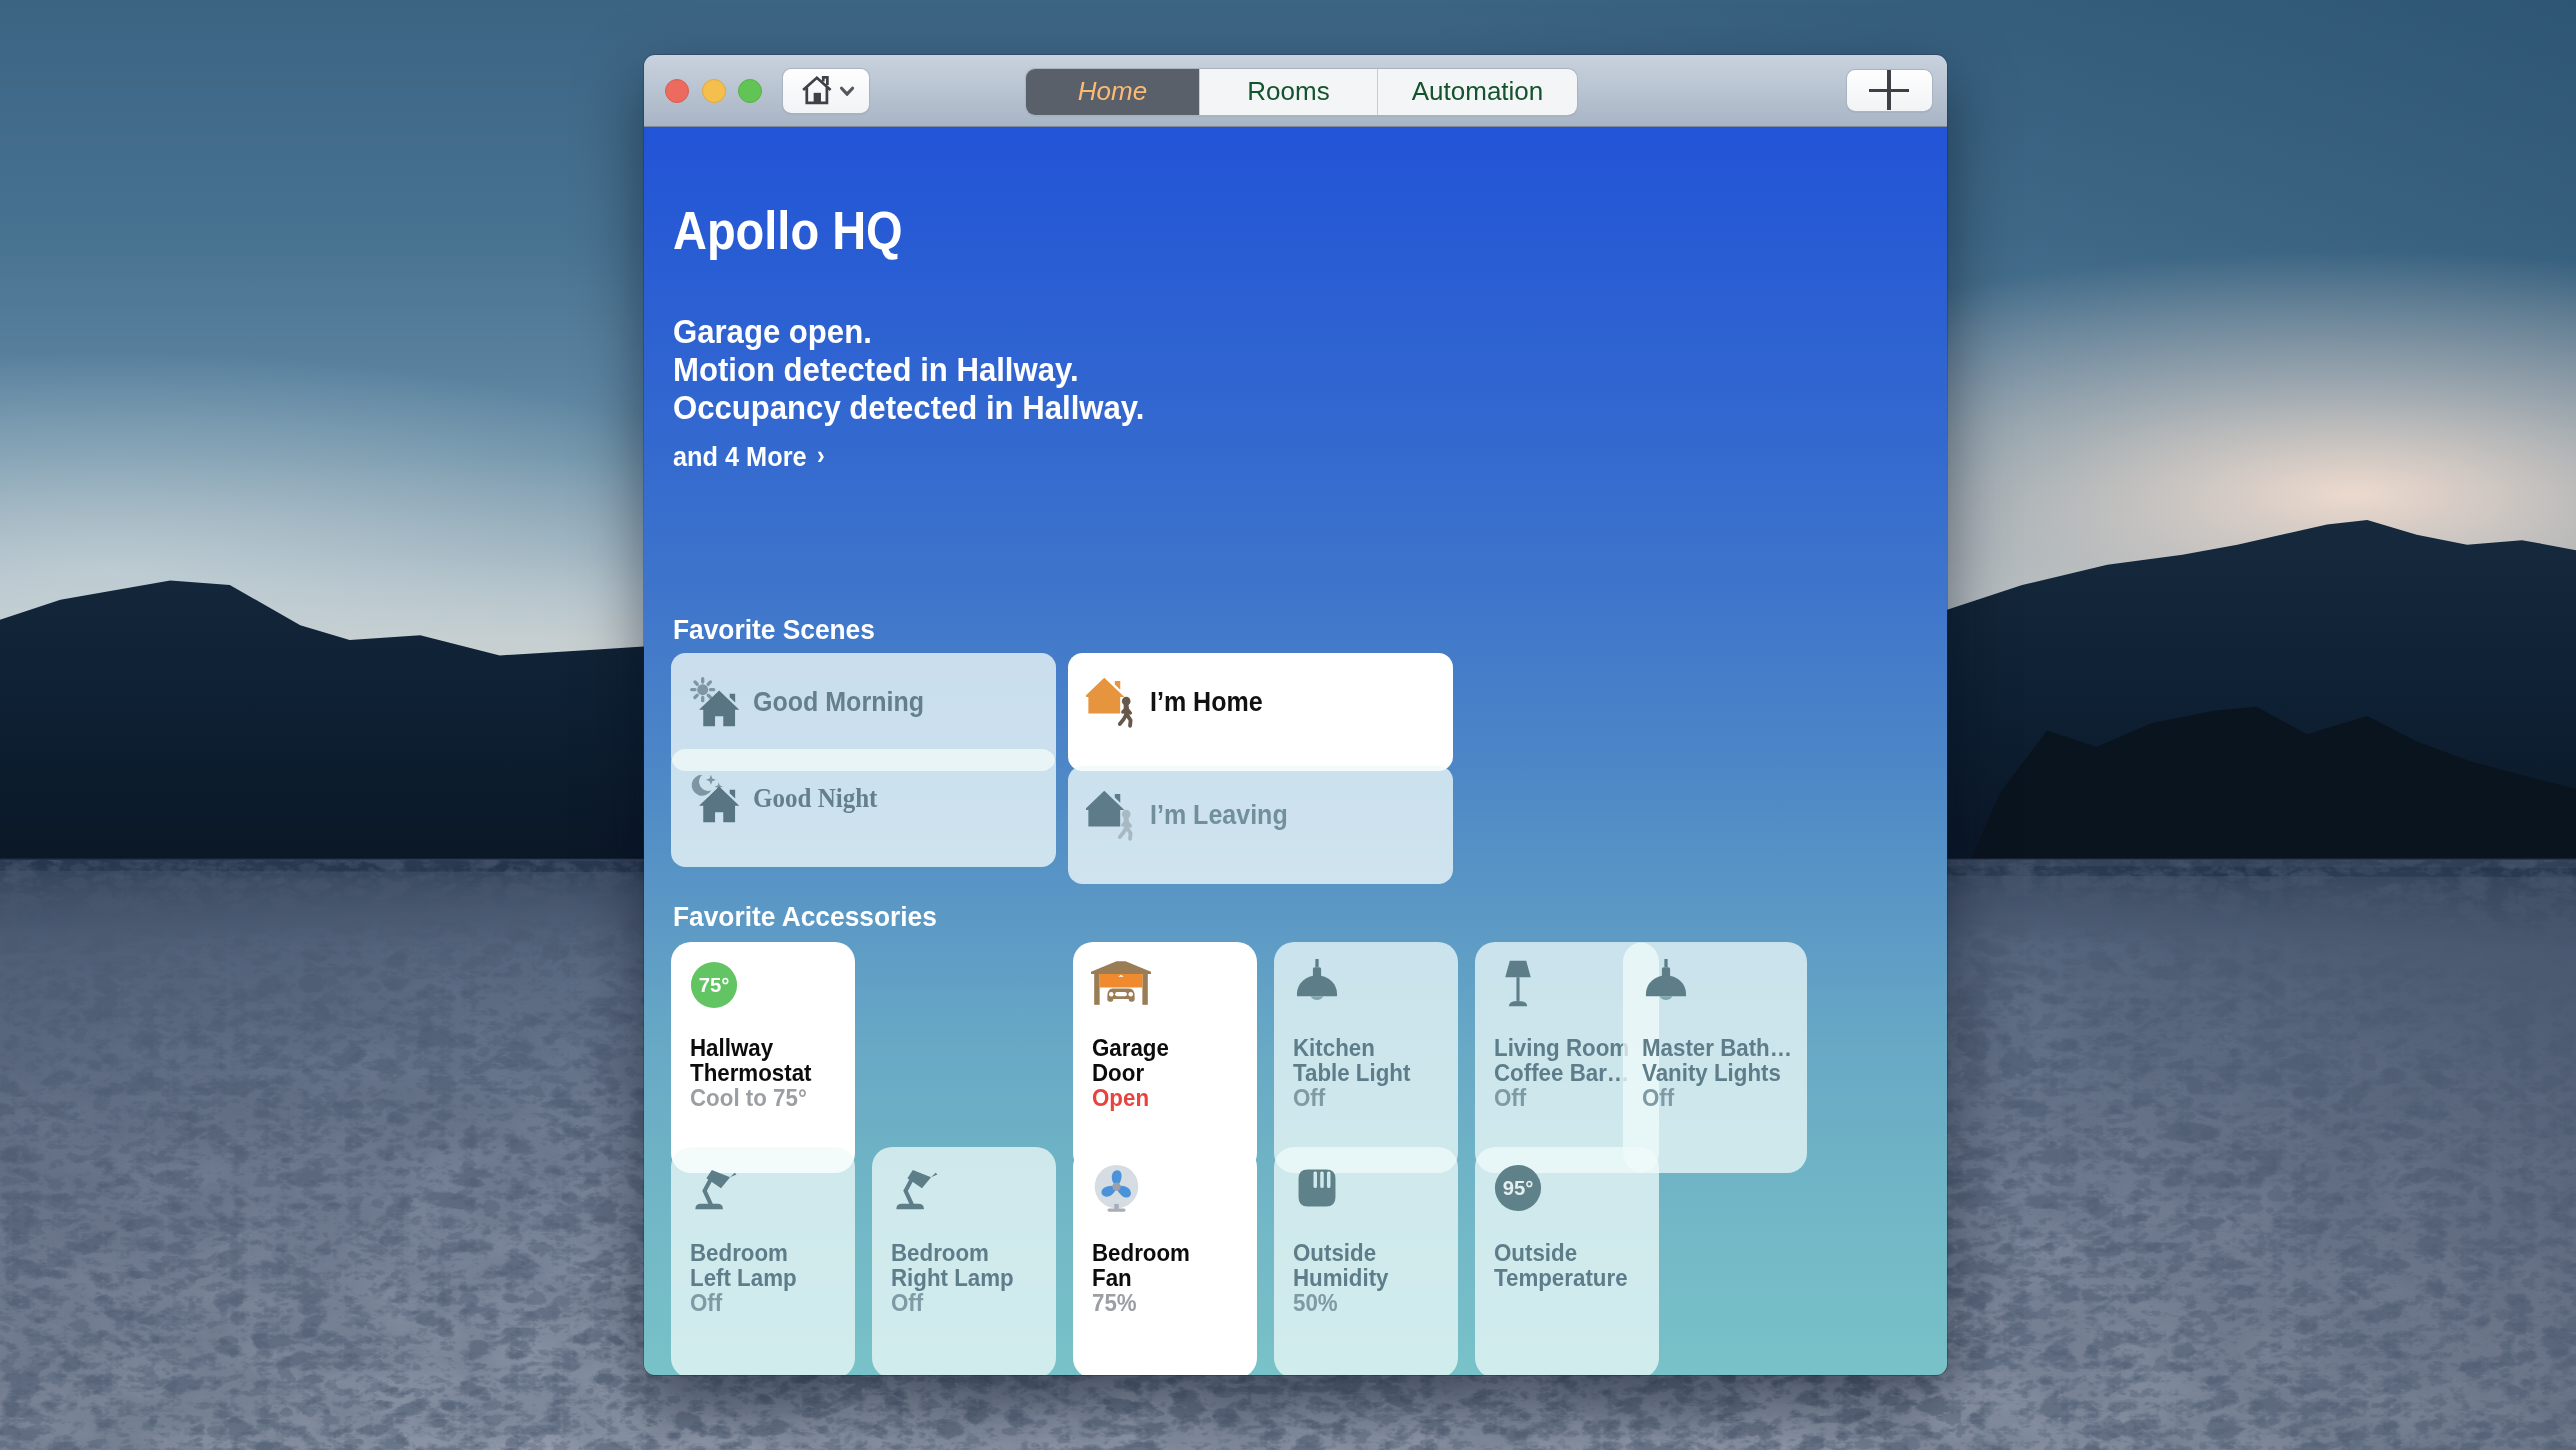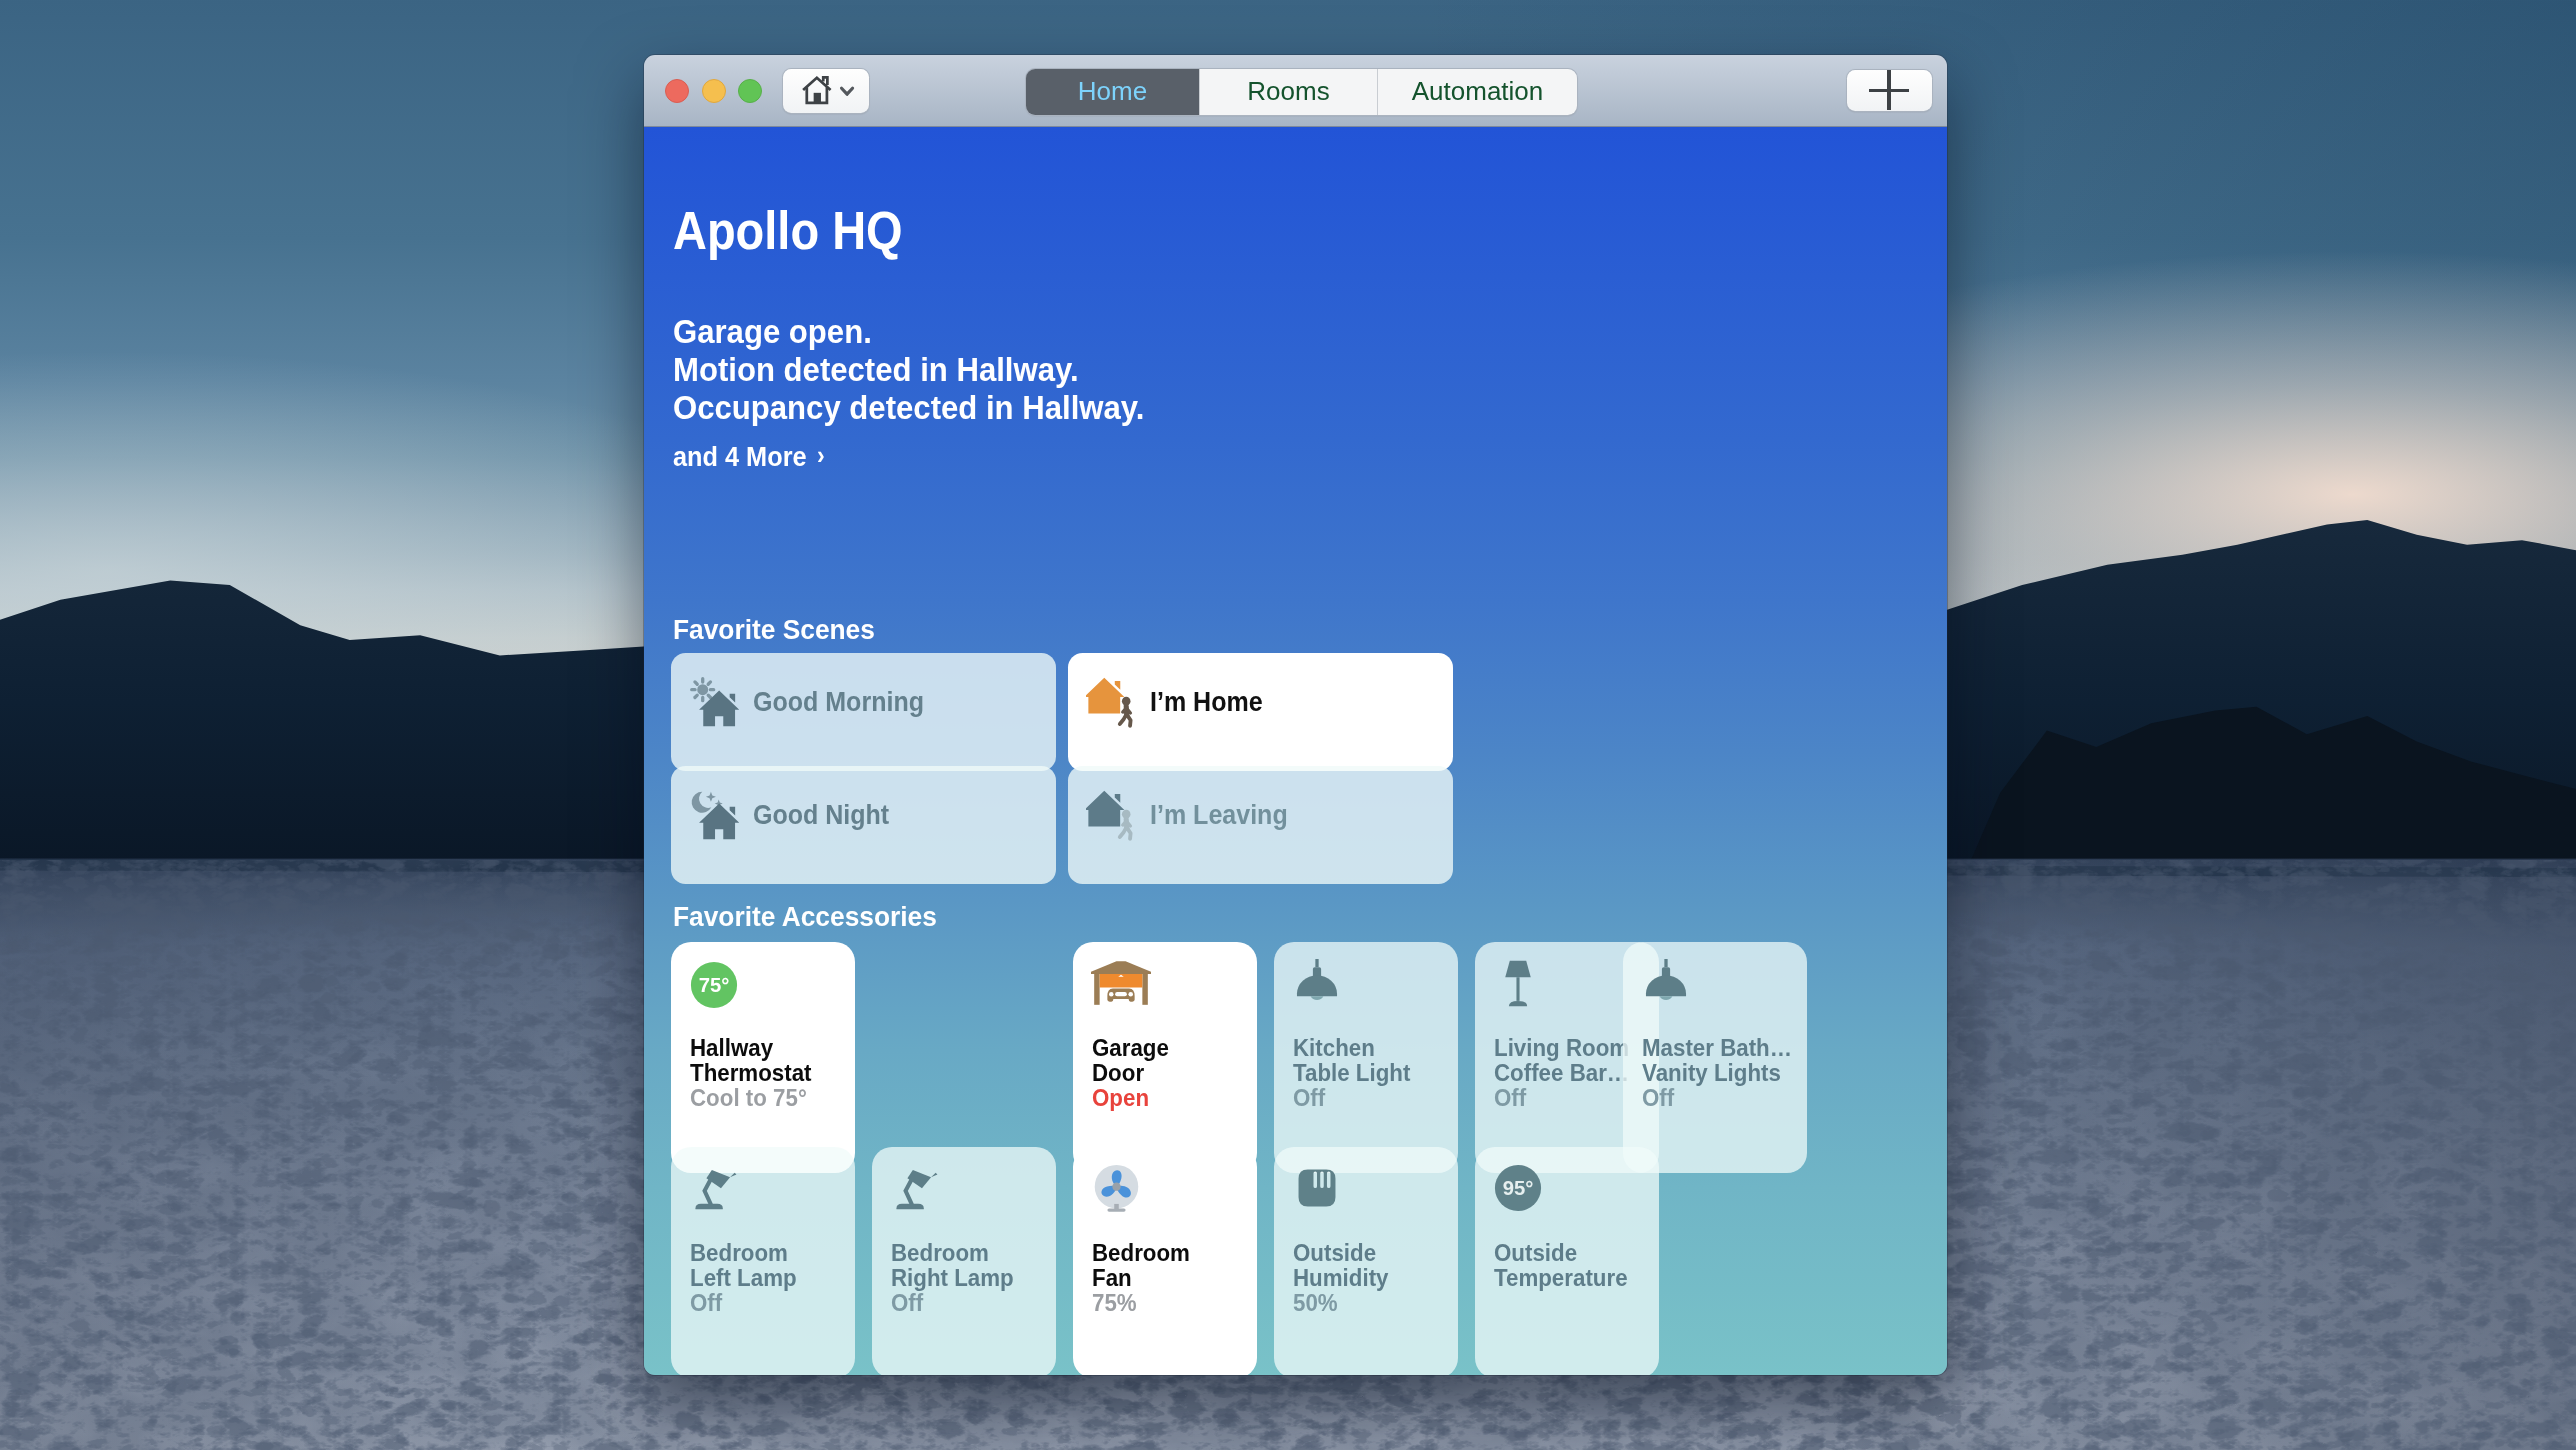--- a/index.html
+++ b/index.html
@@ -7,21 +7,21 @@
 #bg{position:absolute;left:0;top:0;}
 .win{position:absolute;left:644px;top:55px;width:1303px;height:1320px;border-radius:11px;overflow:hidden;box-shadow:0 27.5px 64px rgba(0,10,25,.5),0 0 0 0.9px rgba(40,50,70,.35);}
 .tbar{position:absolute;left:0;top:0;right:0;height:71px;background:linear-gradient(#c9d2de,#a8b5c5);border-bottom:0.9px solid #7e8a9b;}
 .tl{position:absolute;top:24px;width:22px;height:22px;border-radius:50%;}
 .tl.r{left:21px;background:#ed6a5e;border:0.9px solid #d95d52;}
 .tl.y{left:58px;background:#f5bf4e;border:0.9px solid #e0a73e;}
 .tl.g{left:94px;background:#61c455;border:0.9px solid #58b04a;}
 .homebtn{position:absolute;left:139px;top:13.7px;width:86px;height:44px;border-radius:8.2px;background:linear-gradient(#fefefe,#f1f3f5);box-shadow:0 0 0 0.9px #aab3bf,0 0.9px 1.8px rgba(0,0,0,.18);}
 .seg{position:absolute;left:382px;top:13.7px;height:46px;border-radius:9.2px;overflow:hidden;display:flex;box-shadow:0 0 0 0.9px #aab3bf,0 0.9px 1.8px rgba(0,0,0,.15);}
 .seg div{display:flex;align-items:center;justify-content:center;font-size:26px;color:#14532d;background:#f4f5f6;}
-.seg .sel{background:#596069;color:#7dd3fc;}
+.seg .sel{background:#596069;color:#fdba74;font-style:italic;}
 .seg .b{border-left:0.9px solid #c9cdd2;}
 .plusbtn{position:absolute;left:1203px;top:14.6px;width:85px;height:41px;border-radius:8.2px;background:linear-gradient(#fefefe,#f1f3f5);box-shadow:0 0 0 0.9px #aab3bf,0 0.9px 1.8px rgba(0,0,0,.18);}
 .plusbtn:before{content:"";position:absolute;left:22px;top:19px;width:40px;height:3.7px;background:#3d4145;}
 .plusbtn:after{content:"";position:absolute;left:40px;top:0.5px;width:3.7px;height:40px;background:#3d4145;}
 .content{position:absolute;left:0;top:72px;right:0;bottom:0;background:linear-gradient(#2254d7 0%,#2a5ed3 12%,#3369cf 25%,#3f76cb 38%,#4c85c7 50%,#5a97c5 62%,#68a9c5 74%,#70b5c6 85%,#79c2c8 100%);}
 .content *{position:absolute;}
 .h1{left:29px;top:76px;font-size:54px;font-weight:700;color:#fff;line-height:54px;transform:scaleX(.87);transform-origin:0 50%;}
 .status{left:29px;top:185px;font-size:34px;font-weight:700;color:#fff;line-height:38px;transform:scaleX(.915);transform-origin:0 50%;}
 .more{left:29px;top:314px;font-size:27.5px;font-weight:700;color:#fff;line-height:31px;transform:scaleX(.92);transform-origin:0 50%;}
 .more span{font-size:25px;position:relative;top:-1.8px;left:3.7px;}
@@ -148,21 +148,21 @@
         <circle cx="44" cy="27.5" r="4.7" fill="#66584b" stroke="none"></circle>
         <path d="M44,33 L44.6,43" stroke-width="5.6"></path>
         <path d="M44.6,42 L48.8,48.5 L48.2,54.5" stroke-width="4.2"></path>
         <path d="M44.2,42 L40.8,48 L37,52.5" stroke-width="4.2"></path>
         <path d="M44.2,35 L48.6,40.5" stroke-width="3.6"></path>
         <path d="M44,35 L40.2,39.5" stroke-width="3.6"></path>
       </g>
     </svg>
     <div class="lbl">I’m Home</div>
   </div>
-  <div class="scene" style="left:26.5px;top:639px;">
+  <div class="scene" style="left:26.5px;top:622px;font-family:Liberation Serif, serif;">
     <svg width="53" height="53" viewBox="0 0 58 58">
       <g fill="#7e96a3">
         <path d="M14.5 3 A 11.5 11.5 0 1 0 24.5 20 A 10 10 0 0 1 14.5 3 Z"></path>
         <path d="M24 3 l1.5 4 4 1.5 -4 1.5 -1.5 4 -1.5 -4 -4 -1.5 4 -1.5 Z"></path>
         <path d="M32.5 11.5 l1.2 3.2 3.2 1.2 -3.2 1.2 -1.2 3.2 -1.2 -3.2 -3.2 -1.2 3.2 -1.2 Z"></path>
       </g>
       <path fill="#597482" fill-rule="evenodd" d="M33 16 L55 37 L50.4 37 L50.4 55 L15.6 55 L15.6 37 L11 37 Z M44.5 19.5 L50.5 19.5 L50.5 29 L44.5 23.2 Z M28.5 44 L37.5 44 L37.5 55 L28.5 55 Z"></path>
     </svg>
     <div class="lbl">Good Night</div>
   </div>

